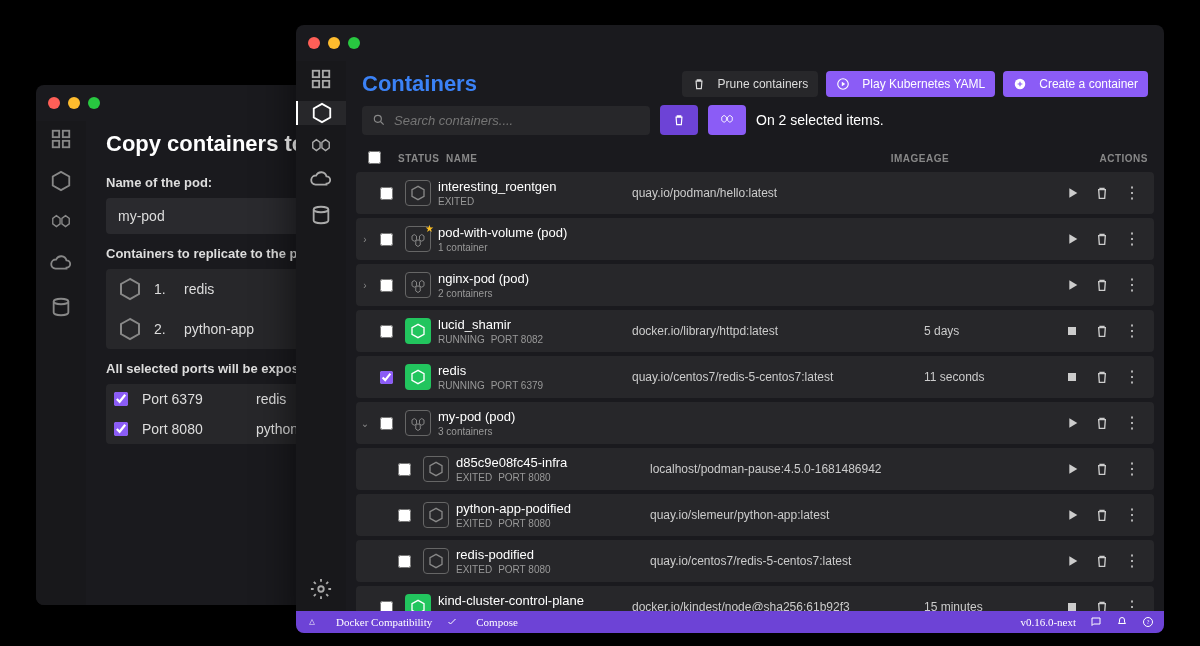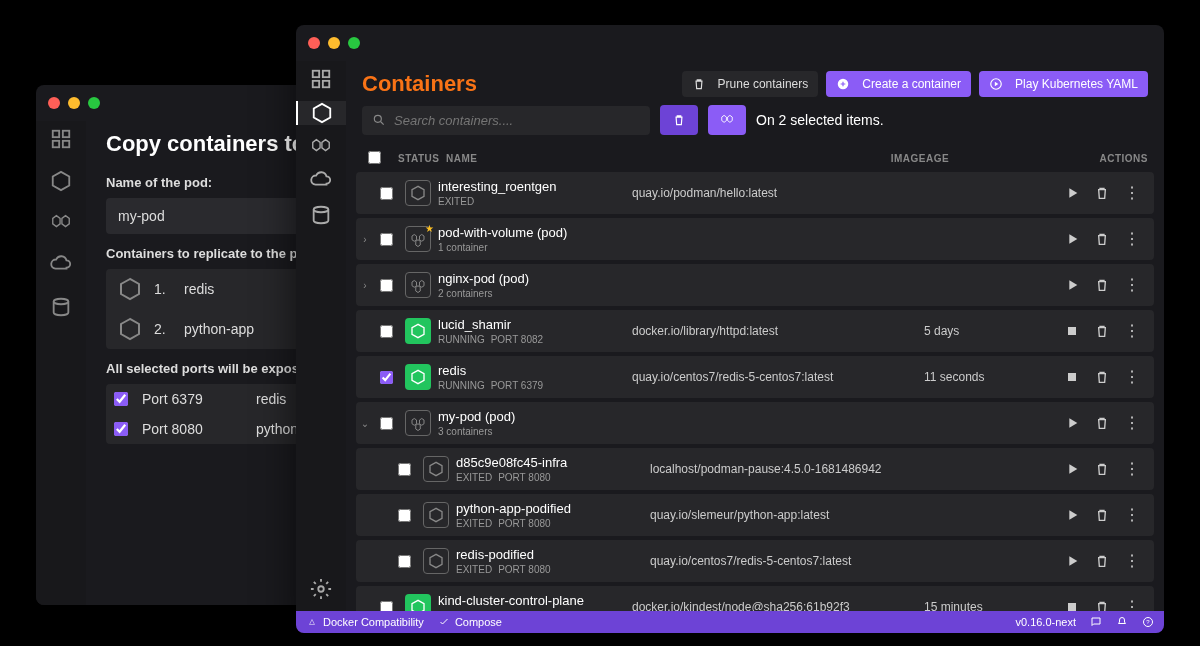--- a/index.html
+++ b/index.html
@@ -31,21 +31,21 @@
 .port-row .pname { width: 100px; }
 
 .front-body { display: flex; flex:1; min-height:0; }
 .front-sidebar { width: 50px; background: #18181b; display:flex; flex-direction:column; align-items:center; padding-top:6px; gap:10px; position:relative; }
 .front-sidebar .sb-icon { padding:6px 0; width:100%; display:flex; justify-content:center; }
 .front-sidebar .sb-icon.active { background: #27272a; border-left: 2px solid #fff; }
 .front-sidebar .spacer { flex:1; }
 
 .front-main { flex:1; display:flex; flex-direction:column; min-width:0; }
 .header { display:flex; align-items:center; justify-content:space-between; padding: 10px 16px 8px; }
-.header h1 { color:#f97316; font-size: 22px; font-weight: 600; }
+.header h1 { color:#3b82f6; font-size: 22px; font-weight: 600; }
 .header-actions { display:flex; gap:8px; }
 .btn { display:flex; align-items:center; gap:12px; font-size:12px; padding:6px 10px; border-radius:4px; cursor:pointer; border:none; }
 .btn-dark { background:#27272a; color:#ddd; }
 .btn-purple { background:#8b5cf6; color:#fff; }
 .btn-purple-dark { background:#6d43d6; color:#fff; }
 .btn svg { width:14px; height:14px; }
 
 .toolbar { display:flex; align-items:center; gap:10px; padding: 0 16px 10px; }
 .search { flex:0 0 288px; display:flex; align-items:center; background:#27272a; border-radius:4px; padding:7px 10px; gap:8px; }
 .search input { background:transparent; border:none; color:#bbb; font-size:13px; outline:none; flex:1;font-style:italic; }
@@ -76,21 +76,21 @@
 .row .name-block { flex:0 0 194px; min-width:0; }
 .row .name-block .nm { color:#fff; font-size:13px; white-space:nowrap; overflow:hidden; text-overflow:ellipsis; }
 .row .name-block .sub { color:#999; font-size:10px; margin-top:2px; display:flex; gap:6px; }
 .row .img-col { flex:1; color:#ccc; font-size:12px; white-space:nowrap; overflow:hidden; text-overflow:ellipsis; padding-right:8px; }
 .row .age-col { width:110px; color:#ccc; font-size:12px; }
 .row .act-col { width:112px; display:flex; justify-content:flex-end; gap:14px; align-items:center; padding-right:6px; }
 .row .act-col .aicon { width:16px; height:16px; color:#ccc; cursor:pointer; display:flex; align-items:center; justify-content:center; }
 .row .act-col .dots { color:#ccc; font-size:16px; line-height:1; cursor:pointer; }
 
 .footer { height: 22px; background:#6d43d6; display:flex; align-items:center; padding: 0 10px; font-size:11px; color:#fff; gap:14px; }
-.footer .fitem { display:flex; align-items:center; gap:5px; }
+.footer .fitem { display:flex; align-items:center; gap:18px;font-family:Liberation Serif, serif; }
 .footer .spacer { flex:1; }
 .footer svg { width:12px; height:12px; }
 
 svg { fill: currentColor; }
 </style>
 </head>
 <body>
 
 <div class="window win-back">
   <div class="traffic-lights">
@@ -218,31 +218,31 @@
         <h1>Containers</h1>
         <div class="header-actions">
           <button class="btn btn-dark">
               <svg viewBox="0 0 24 24">
                 <path d="M6 7h12M9 7V5h6v2m-8 0l1 13h8l1-13" stroke="currentColor" fill="none" stroke-width="2"></path>
               </svg>
               <span>Prune containers</span>
             </button>
           <button class="btn btn-purple">
               <svg viewBox="0 0 24 24">
+                <circle cx="12" cy="12" r="9" stroke="currentColor" fill="none" stroke-width="2"></circle>
+                <path d="M10 8l6 4-6 4V8z"></path>
+              </svg>
+              <span>Play Kubernetes YAML</span>
+            </button>
+          <button class="btn btn-purple">
+              <svg viewBox="0 0 24 24">
                 <circle cx="12" cy="12" r="9" fill="currentColor"></circle>
                 <path d="M12 8v8M8 12h8" stroke="#8b5cf6" stroke-width="2"></path>
               </svg>
               <span>Create a container</span>
-            </button>
-          <button class="btn btn-purple">
-              <svg viewBox="0 0 24 24">
-                <circle cx="12" cy="12" r="9" stroke="currentColor" fill="none" stroke-width="2"></circle>
-                <path d="M10 8l6 4-6 4V8z"></path>
-              </svg>
-              <span>Play Kubernetes YAML</span>
             </button>
         </div>
       </div>
       <div class="toolbar">
         <div class="search">
           <svg viewBox="0 0 24 24">
               <circle cx="10" cy="10" r="6" stroke="currentColor" fill="none" stroke-width="2"></circle>
               <path d="M15 15l5 5" stroke="currentColor" stroke-width="2"></path>
             </svg>
           <input placeholder="Search containers...." style="">

